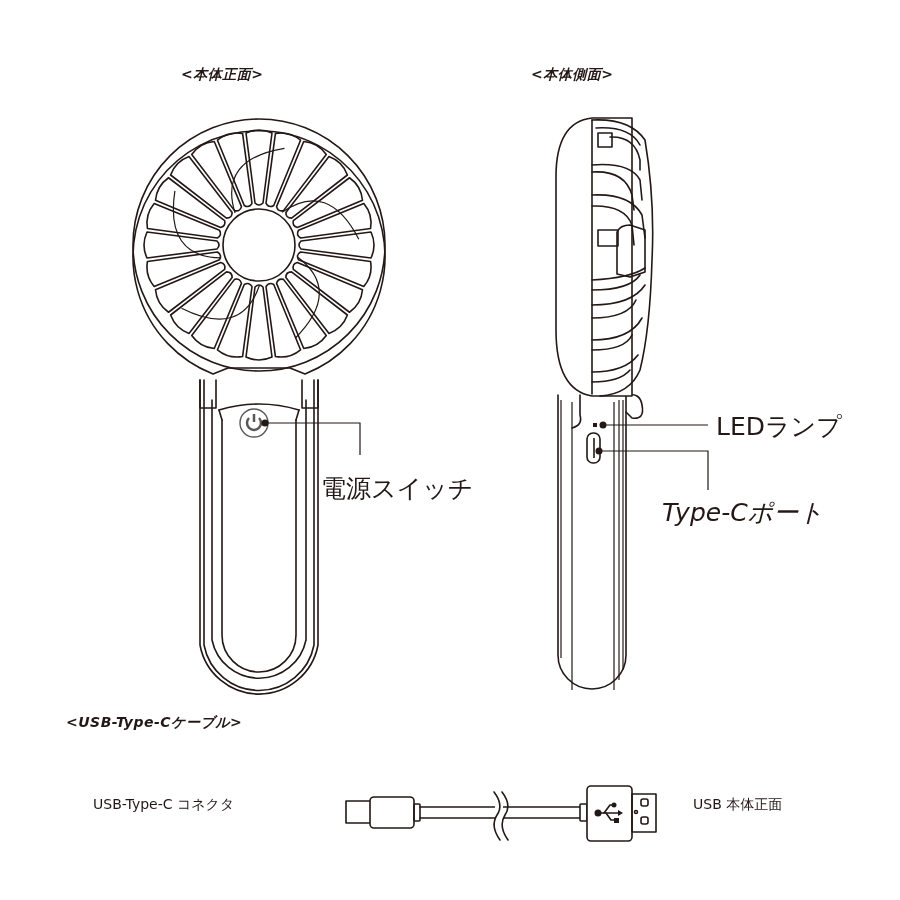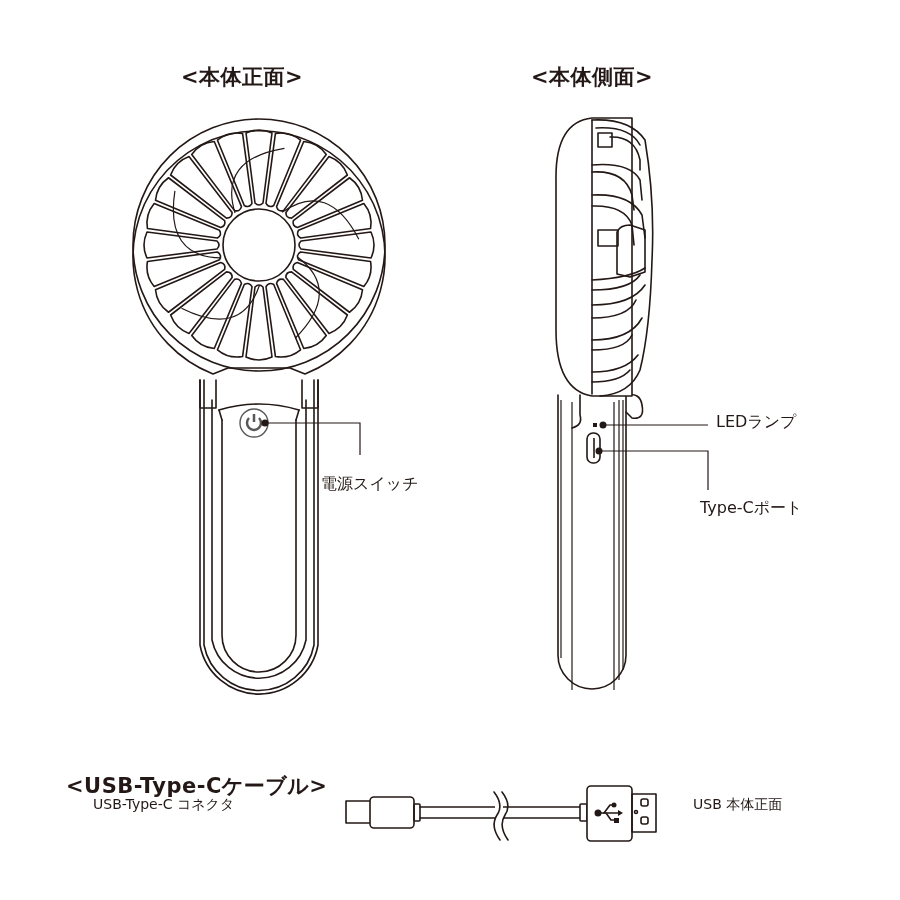--- a/index.html
+++ b/index.html
@@ -1,38 +1,38 @@
 <!DOCTYPE html>
 <html><head>
 <meta charset="utf-8">
 <style>
   html, body { margin:0; padding:0; background:#ffffff; }
   body { width:900px; height:900px; position:relative; overflow:hidden;
          font-family:"DejaVu Sans","Liberation Sans",sans-serif; color:#231815; }
   .label { position:absolute; white-space:nowrap; line-height:1; }
-  .heading { font-size:21px; font-weight:bold; letter-spacing:0.5px; }
-  .callout { font-size:16px;text-align:center; }
+  .heading { font-size:14px; font-weight:bold; letter-spacing:0.5px;font-style:italic; }
+  .callout { font-size:25px;text-align:center; }
   .cable-text { font-size:14px; }
   svg.drawing { position:absolute; left:0; top:0; }
   .ln { fill:none; stroke:#231815; stroke-width:1.6; stroke-linejoin:round; stroke-linecap:round; }
   .ln-w { fill:#ffffff; stroke:#231815; stroke-width:1.6; stroke-linejoin:round; }
   .thin { fill:none; stroke:#231815; stroke-width:1.2; }
   .grey { fill:none; stroke:#595757; stroke-width:2.5; }
   .dot { fill:#231815; }
 </style>
 </head>
 <body>
 
 <div class="label heading" style="left:181px; top:67px;">&lt;本体正面&gt;</div>
 <div class="label heading" style="left:531px; top:67px;">&lt;本体側面&gt;</div>
-<div class="label heading" style="left:66px; top:776px;">&lt;USB-Type-Cケーブル&gt;</div>
+<div class="label heading" style="left:66px; top:715px;">&lt;USB-Type-Cケーブル&gt;</div>
 
 <div class="label callout" style="left:321px; top:476px;">電源スイッチ</div>
 <div class="label callout" style="left:716px; top:414px;">LEDランプ</div>
-<div class="label callout" style="left:700px; top:500px;">Type-Cポート</div>
+<div class="label callout" style="left:662px; top:500px;font-style:italic;">Type-Cポート</div>
 
 <div class="label cable-text" style="left:93px; top:797px;">USB-Type-C  コネクタ</div>
 <div class="label cable-text" style="left:693px; top:797px;">USB 本体正面</div>
 
 <svg class="drawing" width="900" height="900" viewBox="0 0 900 900">
 
   <g>
 
     <g>
       <path class="ln" d="M200,380 L200,645 A60,60 0 0 0 318,645 L318,380"></path>

